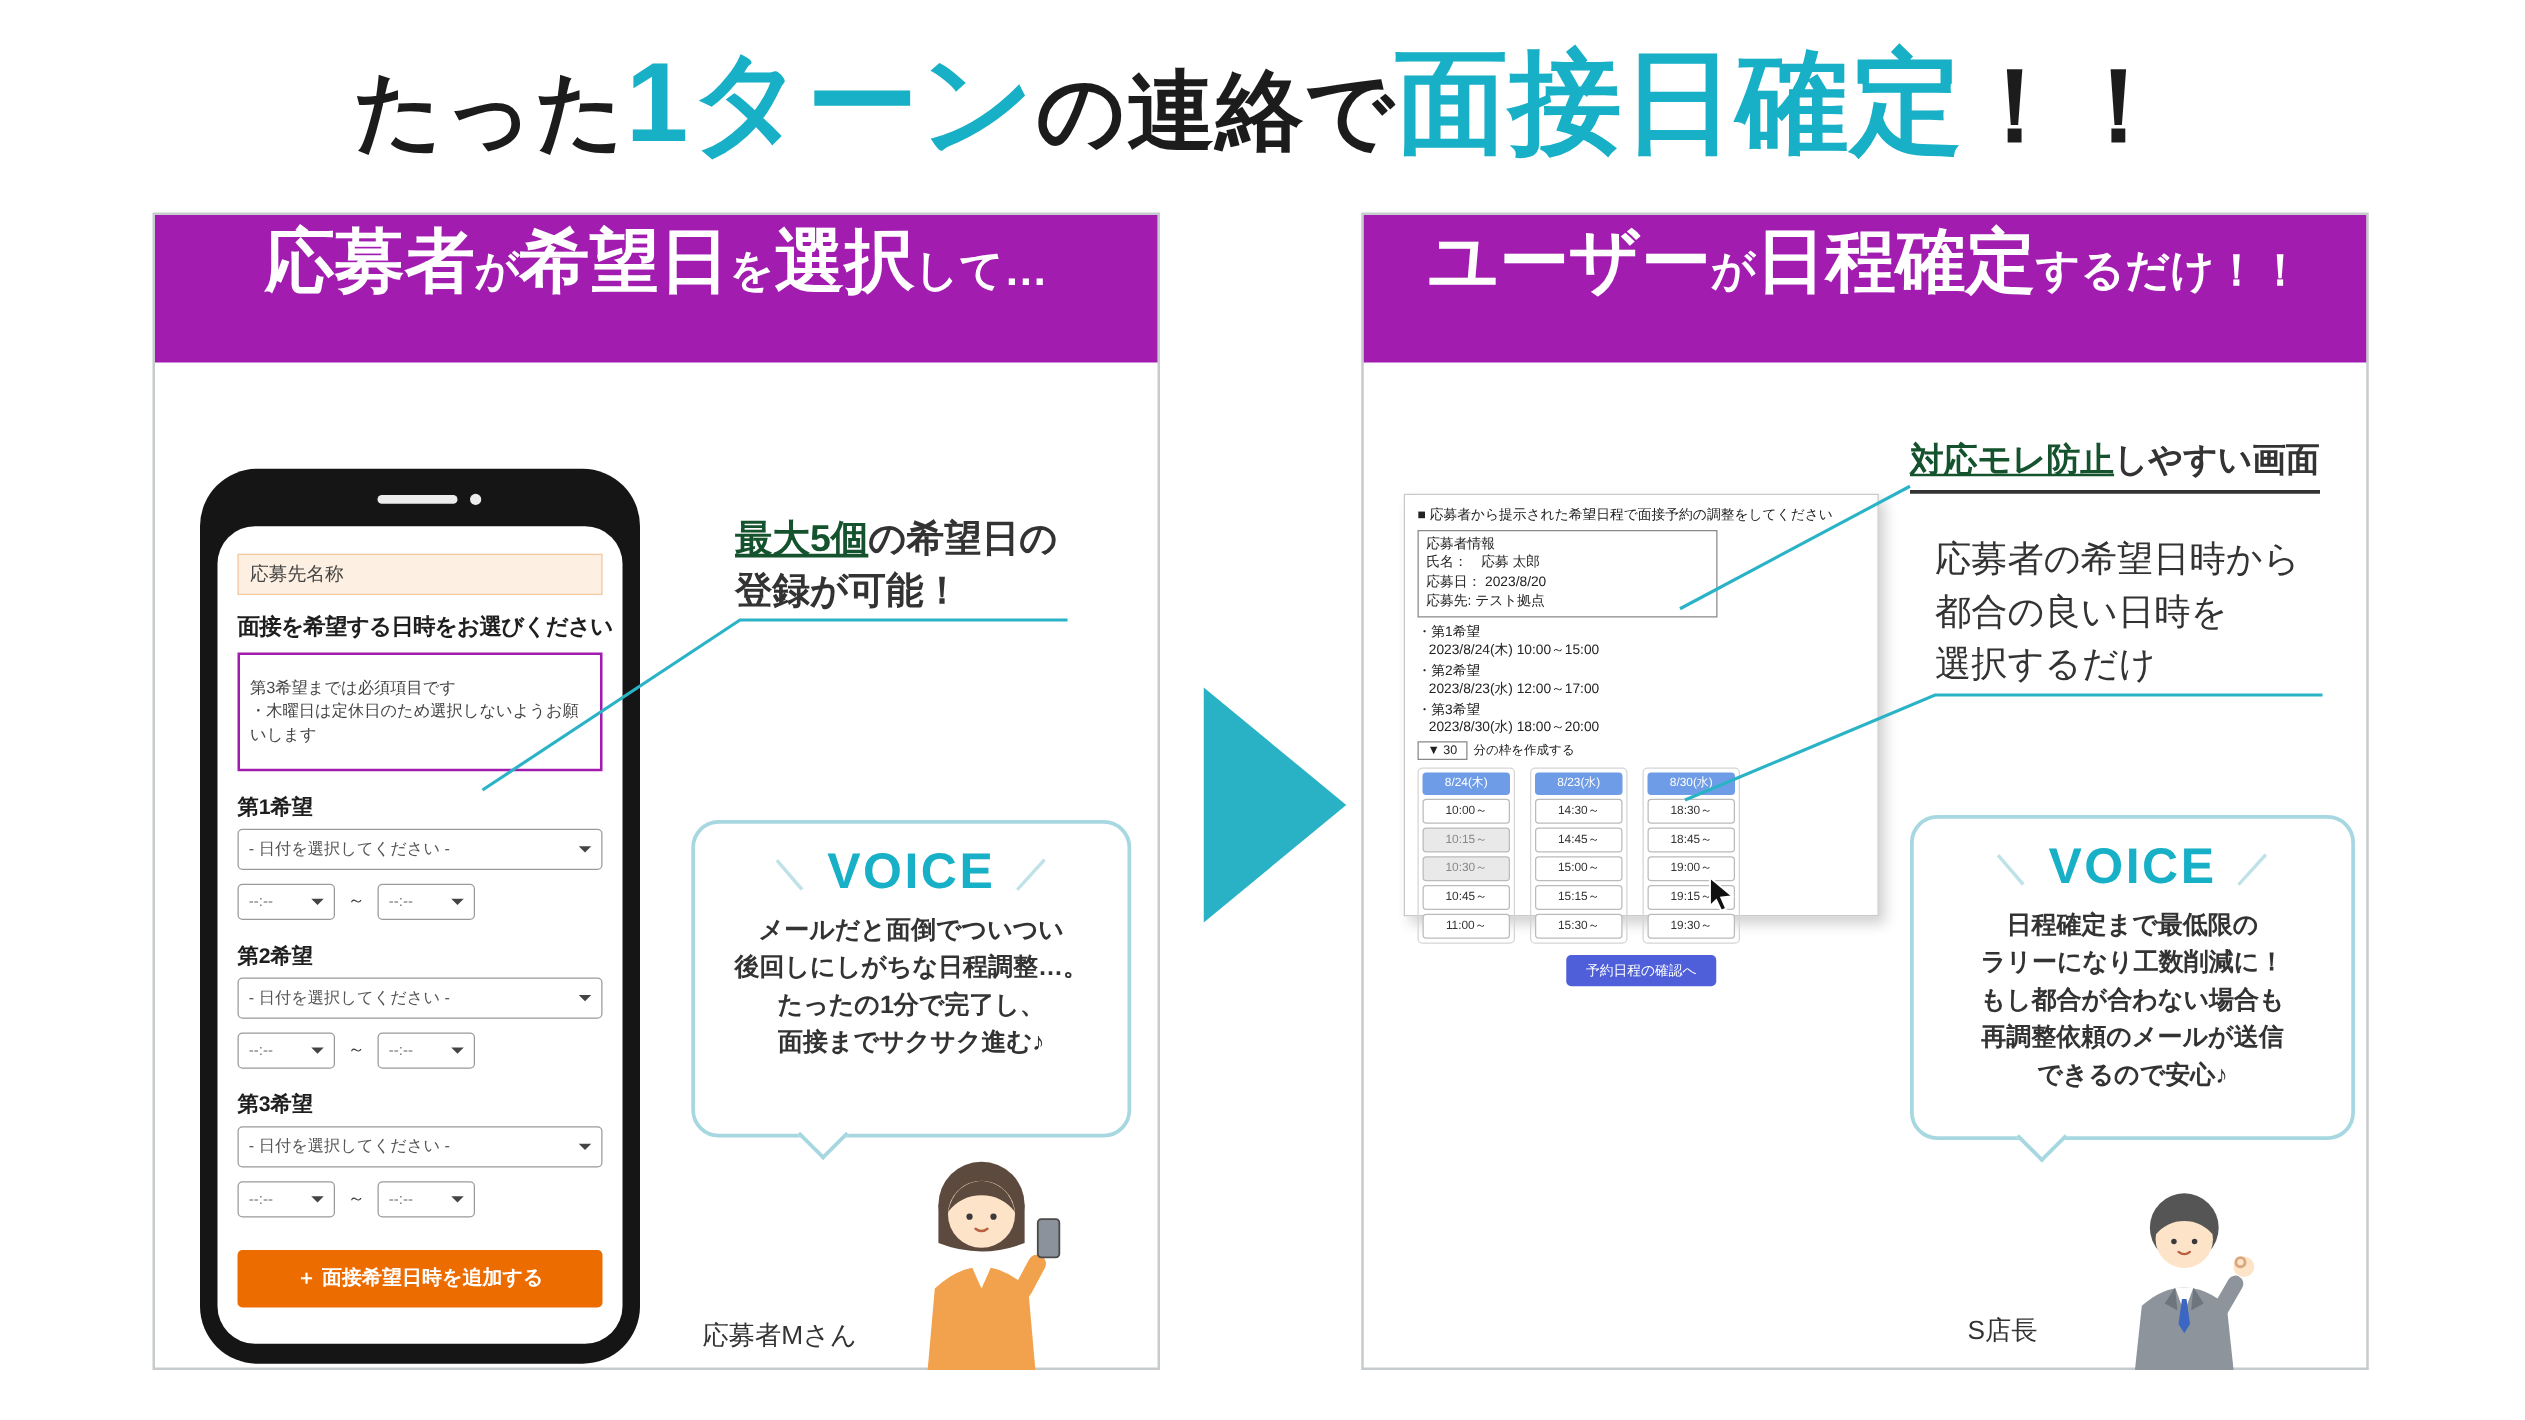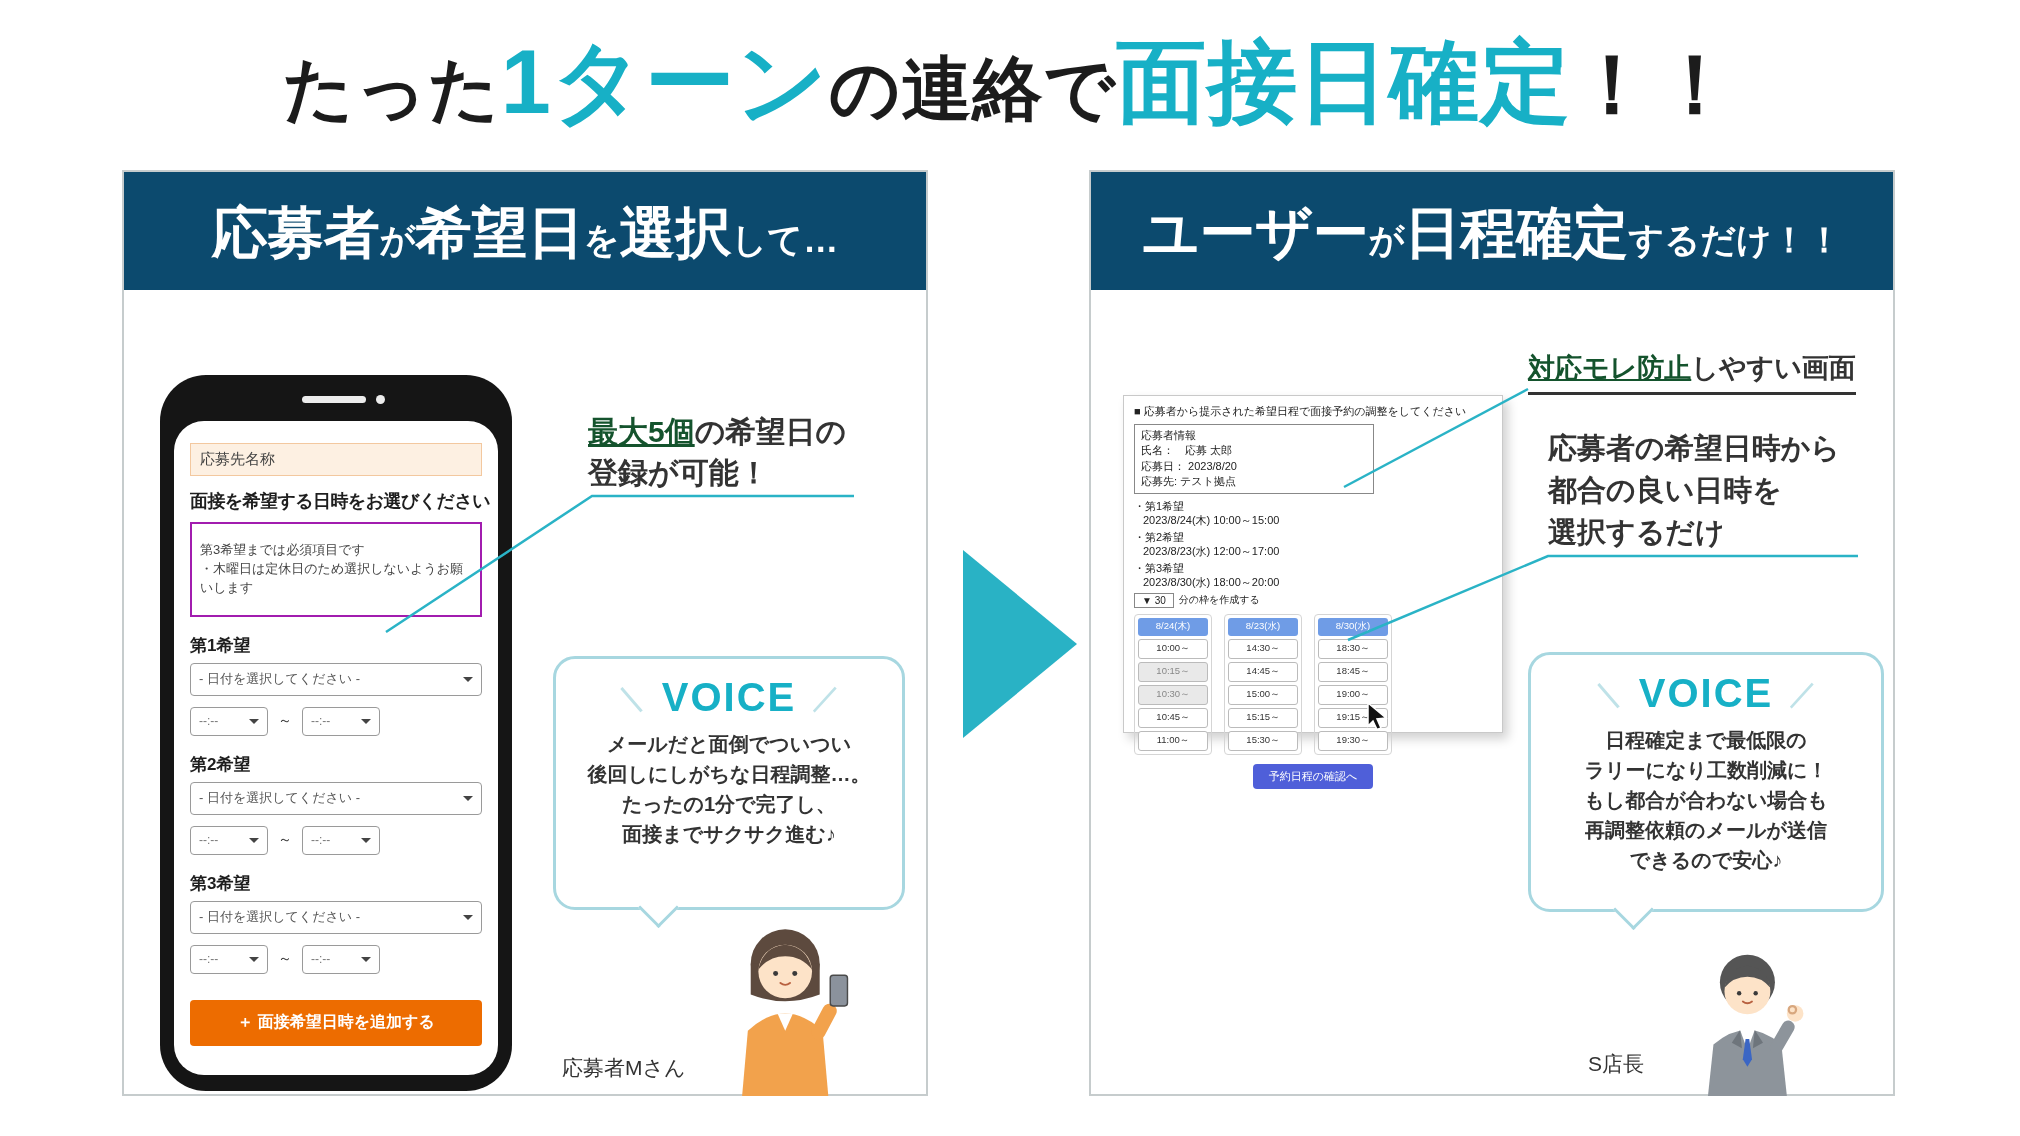--- a/index.html
+++ b/index.html
@@ -11,22 +11,22 @@
   .title { position:absolute; top:22px; left:0; width:100%; text-align:center; font-weight:bold; letter-spacing:1px; white-space:nowrap; }
   .t-black { font-size:70px; color:#1c1c1c; }
   .t-teal  { font-size:90px; color:#17b0c6; }
   .t-bang  { font-size:82px; color:#1c1c1c; }
 
   
   .card { position:absolute; top:170px; width:806px; height:926px; background:#fff;
           border:2px solid #c6cccd; }
   .card-left { left:122px; }
   .card-right{ left:1089px; }
-  .card-header { height:118px; background:#0c4a6e; display:flex; align-items:baseline;
-                 justify-content:center; color:#fff; font-weight:bold; padding-top:24px; white-space:nowrap; }
+  .card-header { height:118px; background:#a21caf; display:flex; align-items:baseline;
+                 justify-content:center; color:#fff; font-weight:bold; white-space:nowrap; }
   .h-big { font-size:56px; }
   .h-small { font-size:35px; }
 
   
   .phone { position:absolute; left:36px; top:203px; width:352px; height:716px;
            background:#151515; border-radius:46px; padding:46px 14px 16px; }
   .phone-speaker { position:absolute; top:21px; left:142px; width:64px; height:7px; border-radius:4px; background:#ececec; }
   .phone-camera  { position:absolute; top:20px; left:216px; width:9px; height:9px; border-radius:50%; background:#ececec; }
   .phone-screen { width:100%; height:100%; background:#fff; border-radius:30px; padding:22px 16px 16px; overflow:hidden; }
   .app-header { background:#fdf0e2; border:1px solid #f3c89f; padding:6px 9px; font-size:15px; color:#444; }
@@ -43,42 +43,42 @@
   .tilde { font-size:14px; color:#333; }
   .add-btn { display:block; margin-top:26px; width:100%; height:46px; background:#ed6c00;
              color:#fff; font-weight:bold; font-size:16px; border:none; border-radius:4px; cursor:pointer; }
 
   
   .anno-left { position:absolute; left:464px; top:240px; font-size:30px; font-weight:bold;
                color:#333; line-height:1.35; }
   .teal-text { color:#14532d;text-decoration:underline; }
   .anno1 { position:absolute; left:437px; top:178px; font-size:27px; font-weight:bold; color:#333;
            border-bottom:3px solid #333; padding-bottom:6px; white-space:nowrap; }
-  .anno2 { position:absolute; left:457px; top:255px; font-size:29px; font-weight:bold; color:#333; line-height:1.45; }
+  .anno2 { position:absolute; left:457px; top:255px; font-size:29px; font-weight:normal; color:#333; line-height:1.45; }
 
   
   .voice { position:absolute; background:#fff; border:3px solid #a7d7e0; border-radius:22px;
            text-align:center; padding:16px 10px 10px; }
   .voice::after { content:""; position:absolute; left:88px; bottom:-15px; width:26px; height:26px;
                   background:#fff; border-right:3px solid #a7d7e0; border-bottom:3px solid #a7d7e0;
                   transform:rotate(45deg); }
   .voice-left  { left:429px; top:484px; width:352px; height:254px; }
   .voice-right { left:437px; top:480px; width:356px; height:260px; }
   .voice-head { display:flex; justify-content:center; align-items:center; gap:16px; }
   .voice-label { font-size:40px; font-weight:bold; color:#17b0c6; letter-spacing:2px; }
   .slash { font-size:28px; font-weight:bold; color:#bfe2e8; }
   .voice-lines { margin-top:9px; font-size:20px; font-weight:bold; color:#333; line-height:1.5; }
 
   
   .char { position:absolute; }
   .char-left  { left:552px; top:742px; width:228px; height:182px; }
   .char-right { left:556px; top:768px; width:210px; height:156px; }
   .char-label { position:absolute; font-size:21px; color:#333; }
   .char-label-left  { left:438px; top:882px; }
-  .char-label-right { left:497px; top:878px; }
+  .char-label-right { left:483px; top:878px; }
 
   
   .arrow { position:absolute; left:963px; top:550px; width:0; height:0;
            border-left:114px solid #29b2c5; border-top:94px solid transparent; border-bottom:94px solid transparent; }
 
   
   .shot { position:absolute; left:32px; top:223px; width:380px; height:338px; background:#fff;
           border:1px solid #c9c9c9; box-shadow:5px 6px 10px rgba(0,0,0,0.18); padding:8px 10px; font-size:11px; color:#222; }
   .shot-instruction { font-size:11px; white-space:nowrap; }
   .info-box { border:1px solid #888; margin-top:5px; padding:3px 6px; width:240px; line-height:1.4; font-size:11px; }

